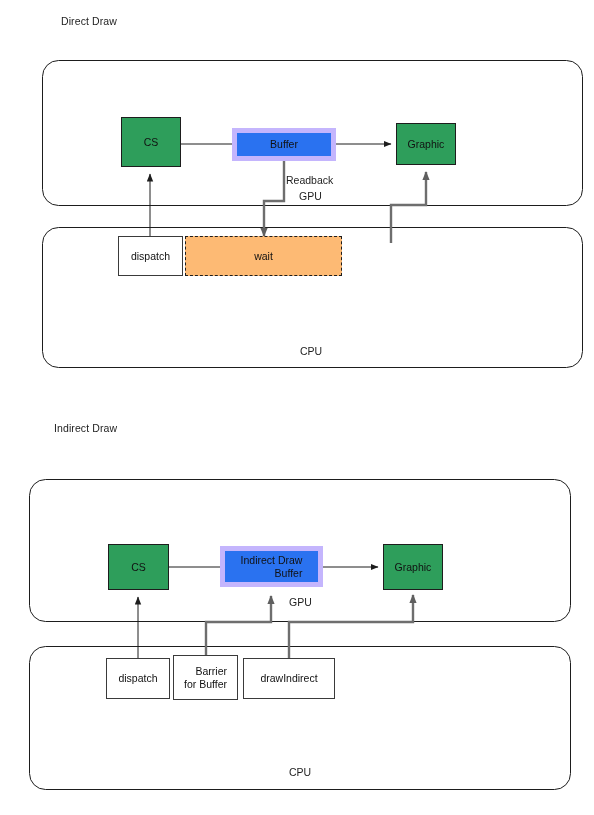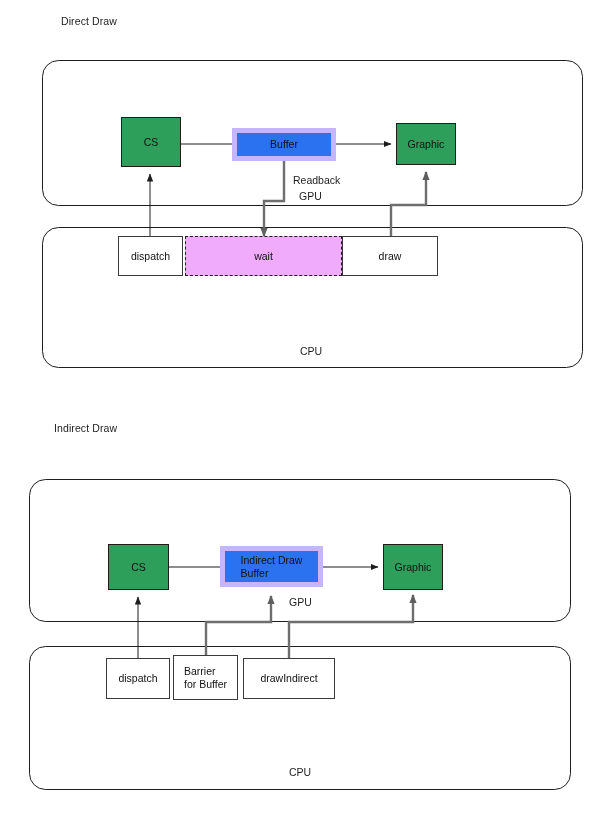--- a/index.html
+++ b/index.html
@@ -35,40 +35,40 @@
     white-space: nowrap;
     letter-spacing: 0.1px;
     margin-left: 36px;
   }
   .node {
     position: absolute;
     box-sizing: border-box;
     display: flex;
     align-items: center;
     justify-content: center;
-    text-align: left;
+    text-align: right;
     font-size: 10.5px;
     line-height: 12.5px;
     color: #111111;
     white-space: pre-line;
   }
   .node.green {
     background: #2e9e5b;
     border: 1px solid #1d1d1d;
   }
   .node.blue {
     background: #2a72f0;
     border: 5px solid #c4b5fd;
   }
   .node.plain {
     background: #ffffff;
     border: 1px solid #3a3a3a;
   }
   .node.dashed {
-    background: #f0abfc;
+    background: #fdba74;
     border: 1px dashed #1d1d1d;
   }
   .zone-label {
     position: absolute;
     font-size: 10.5px;
     color: #1d1d1d;
     white-space: nowrap;
   }
 </style>
 </head>
@@ -112,29 +112,28 @@
   </svg>
 
   <div class="section-title" style="left:25px; top:15px;">Direct Draw</div>
 
   <div class="node green" style="left:121px; top:117px; width:60px; height:50px;">CS</div>
 
   <div class="node blue" style="left:232px; top:128px; width:104px; height:33px;">Buffer</div>
 
   <div class="node green" style="left:396px; top:123px; width:60px; height:42px;">Graphic</div>
 
-  <div class="zone-label" style="left:245px; top:174px;padding-left:48px;">Readback</div>
+  <div class="zone-label" style="left:238px; top:174px;padding-left:48px;">Readback</div>
 
   <div class="zone-label" style="left:299px; top:190px;">GPU</div>
 
   <div class="node plain" style="left:118px; top:236px; width:65px; height:40px;">dispatch</div>
 
   <div class="node dashed" style="left:185px; top:236px; width:157px; height:40px;">wait</div>
 
-  <div class="node plain" style="left:342px; top:236px; width:96px; height:40px;">draw</div>
 
   <div class="zone-label" style="left:300px; top:345px;">CPU</div>
 
   <div class="section-title" style="left:18px; top:422px;">Indirect Draw</div>
 
   <div class="node green" style="left:108px; top:544px; width:61px; height:46px;">CS</div>
 
   <div class="node blue" style="left:220px; top:546px; width:103px; height:41px;">Indirect Draw
 Buffer</div>
 

